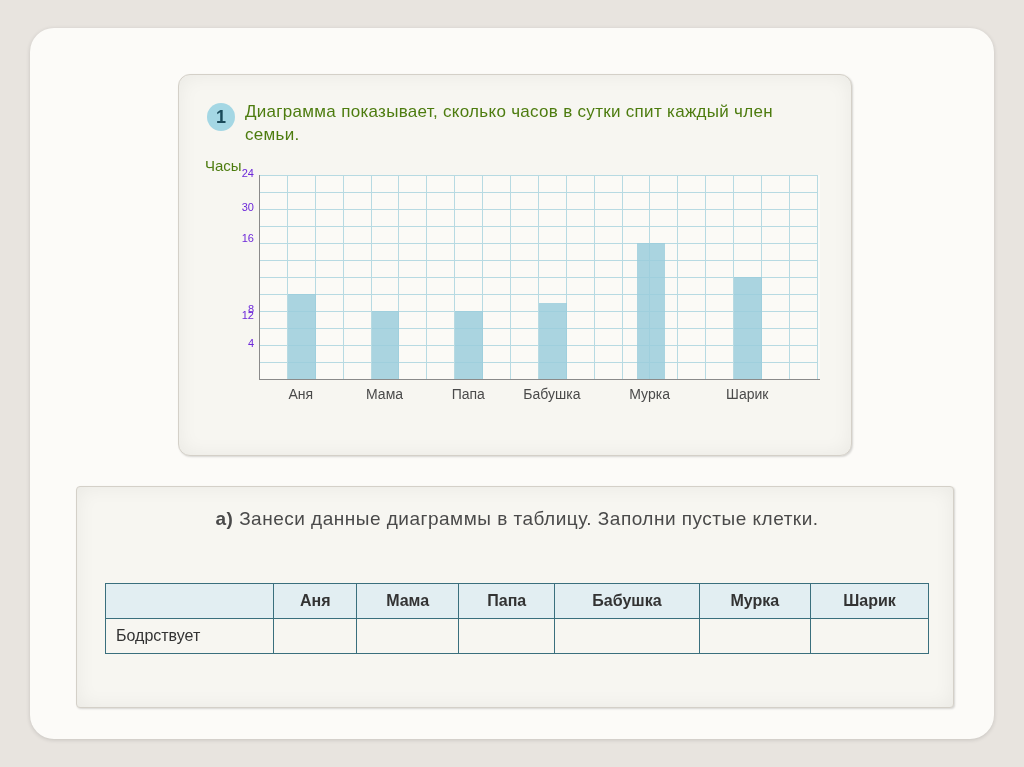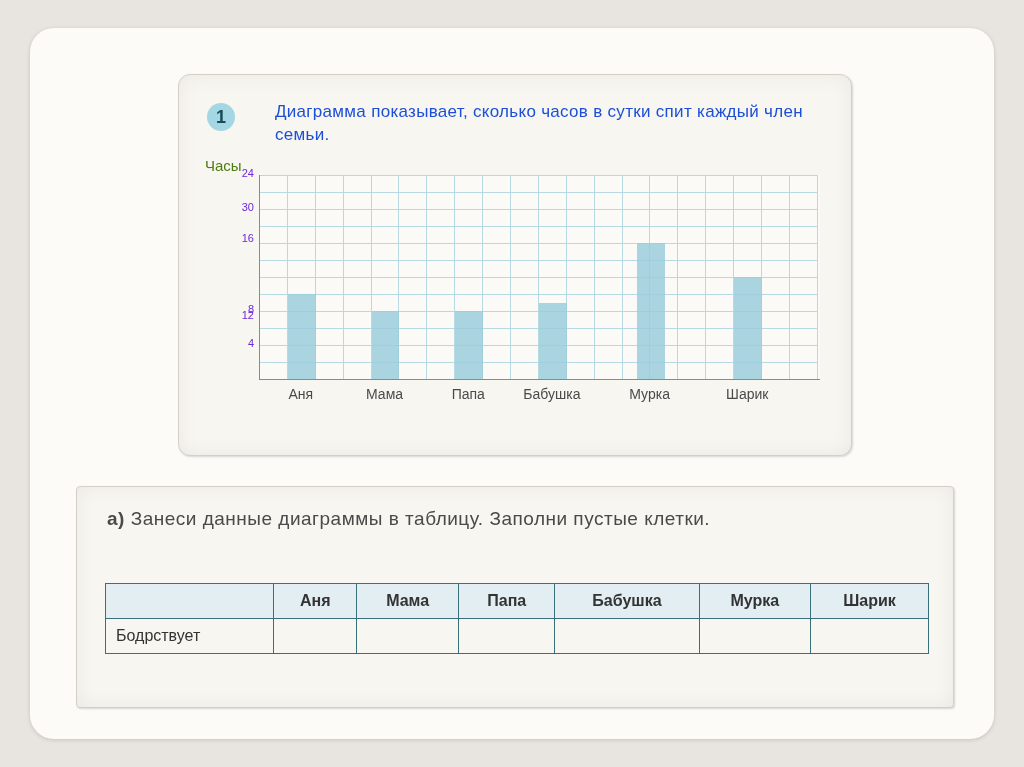--- a/index.html
+++ b/index.html
@@ -1,30 +1,30 @@
 <!DOCTYPE html>
 <html><head>
 <meta charset="utf-8">
 <style>
   html,body{margin:0;padding:0;width:1024px;height:767px;font-family:Arial,Helvetica,sans-serif;background:#e8e4df;}
   .slide{position:absolute;left:30px;top:28px;width:964px;height:711px;background:#fcfbf8;border-radius:24px;box-shadow:0 1px 4px rgba(0,0,0,.15);}
   .panel-upper{position:absolute;left:148px;top:46px;width:672px;height:380px;border:1px solid #d4d0c8;border-radius:12px;background:#f7f6f1;box-shadow:inset 0 0 20px rgba(0,0,0,.06),1px 1px 2px rgba(0,0,0,.15);}
   .badge{position:absolute;left:28px;top:28px;width:28px;height:28px;border-radius:50%;background:#a4d7e4;color:#1a4a5a;font-size:18px;font-weight:bold;line-height:28px;text-align:center;}
-  .qtext{position:absolute;left:66px;top:26px;width:560px;font-size:17px;color:#1d4ed8;line-height:1.35;letter-spacing:.3px;margin-left:30px;}
+  .qtext{position:absolute;left:66px;top:26px;width:560px;font-size:17px;color:#4d7c0f;line-height:1.35;letter-spacing:.3px;}
   .yaxis-label{position:absolute;left:26px;top:82px;font-size:15px;color:#4d7c0f;}
   .chart-wrap{position:absolute;left:80px;top:100px;width:560px;}
   .chart-grid{position:relative;width:100%;border-left:1.5px solid #8a8a8a;border-bottom:1.5px solid #8a8a8a;background:#fbfaf6;}
   .gridrow{display:flex;height:17px;}
   .cell{flex:0 0 27.9px;height:17px;box-sizing:border-box;border-right:1px solid #b7dae2;border-top:1px solid #b7dae2;}
   .ytick{position:absolute;left:-36px;width:30px;text-align:right;font-size:11px;color:#6d28d9;transform:translateY(-8px);}
   .bar{position:absolute;bottom:0;background:rgba(155,205,220,.85);}
   .xlabels{position:relative;width:100%;margin-top:6px;}
   .xlabel{position:absolute;font-size:14px;color:#4a4a4a;text-align:center;transform:translateX(-50%);}
   .panel-lower{position:absolute;left:46px;top:458px;width:876px;height:220px;border:1px solid #d4d0c8;border-radius:4px;background:#f7f6f1;box-shadow:inset 0 0 20px rgba(0,0,0,.06),1px 1px 2px rgba(0,0,0,.15);}
-  .task-a{position:absolute;left:30px;top:18px;width:820px;font-size:19px;color:#4a4a4a;line-height:1.5;letter-spacing:.5px;}
+  .task-a{position:absolute;left:30px;top:18px;width:820px;font-size:19px;color:#4a4a4a;line-height:1.5;letter-spacing:.5px;text-align:center;}
   .task-a .bold{font-weight:bold;}
   table.data{position:absolute;left:28px;top:96px;width:824px;border-collapse:collapse;}
   table.data td,table.data th{border:1.5px solid #3a6f7d;padding:6px 10px;font-size:16px;color:#333;text-align:left;height:22px;}
   table.data th{background:#e2eef2;font-weight:bold;text-align:center;}
   table.data td.corner{background:#e2eef2;}
 </style>
 </head>
 <body>
 
 <div class="slide">

